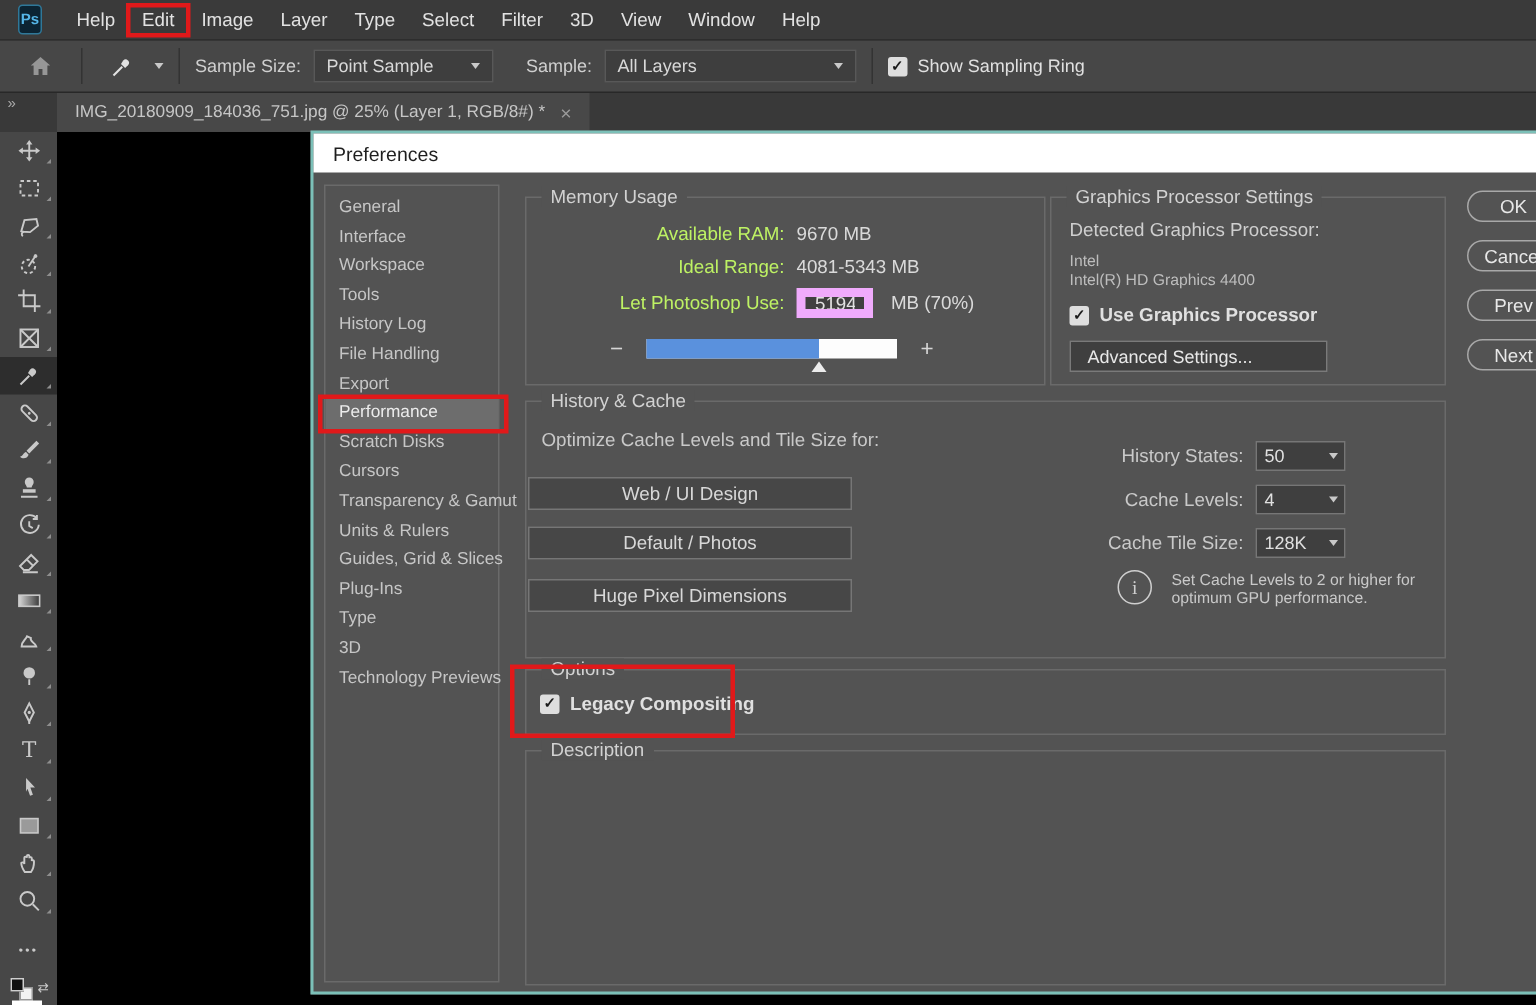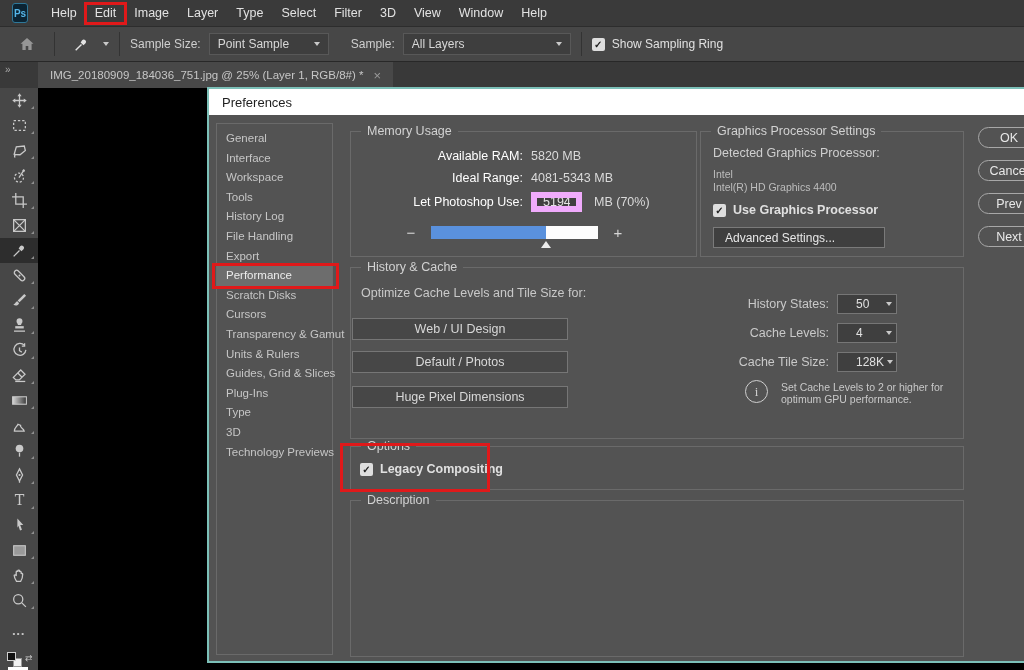--- a/index.html
+++ b/index.html
@@ -83,21 +83,21 @@
               font-size:11.5px; color:#c6c6c6; white-space:nowrap; }
   .nav-item.sel { background:#6d6d6d; color:#ececec; }
   .ann-perf { left:-5px; top:-3px; right:-7px; bottom:-3px; }
 
   .grp { position:absolute; border:1px solid #6a6a6a; }
   .grp-title { position:absolute; top:-8px; left:10px; background:#535353; padding:0 6px;
                font-size:12.5px; color:#d2d2d2; white-space:nowrap; }
 
   .grp-mem { left:141px; top:16px; width:347px; height:126px; }
   .mrow { display:flex; align-items:center; }
-  .mlabel { width:172px; text-align:right; margin-right:8px; color:#ffffff; flex:none; }
+  .mlabel { width:172px; text-align:right; margin-right:8px; color:#bef264; flex:none; }
   .mval { color:#dadada; }
   .mem-input { width:51px; height:20px; background:#404040; border:6px solid #f0abfc;
                color:#e2e2e2; font-size:12.5px; padding:0 6px;
                font-family:"Liberation Sans", sans-serif; }
   .slider-row { display:flex; align-items:center; margin-top:12px; }
   .minus, .plus { color:#d6d6d6; font-size:15px; width:16px; text-align:center; }
   .minus { margin-left:52px; }
   .track { position:relative; width:167px; height:13px; background:#fdfdfd; margin:0 12px; }
   .fill { position:absolute; left:0; top:0; bottom:0; background:#5a91dd; }
   .marker { position:absolute; top:15px; width:0; height:0;
@@ -120,21 +120,21 @@
 
   .grp-hist { left:141px; top:152px; width:614px; height:172px; }
   .opt-label { position:absolute; left:10px; top:18px; color:#c9c9c9; }
   .preset { position:absolute; left:1px; width:216px; height:22px; background:#474747;
             border:1px solid #767676; color:#d8d8d8; font-size:12.5px;
             display:flex; align-items:center; justify-content:center; }
   .hrow { position:absolute; right:66px; display:flex; align-items:center; }
   .hlabel { color:#c9c9c9; margin-right:8px; white-space:nowrap; }
   .pdrop { display:flex; align-items:center; width:60px; height:20px; background:#3f3f3f;
            border:1px solid #767676; color:#e0e0e0; font-size:12px; }
-  .pdrop .val { flex:1; padding-left:18px; }
+  .pdrop .val { flex:1; padding-left:5px; }
   .pdrop .chevbox { width:15px; display:flex; justify-content:center; }
   .info-icon { position:absolute; left:394px; top:112px; width:23px; height:23px;
                border:1.6px solid #cfcfcf; border-radius:50%; color:#cfcfcf;
                display:flex; align-items:center; justify-content:center; font-size:13px;
                font-family:"Liberation Serif", serif; }
   .info-text { position:absolute; left:430px; top:113px; font-size:10.5px; line-height:12px;
                color:#c9c9c9; }
 
   .grp-opt { left:141px; top:331px; width:614px; height:44px; }
   .opt-cb { position:absolute; left:9px; top:15px; display:flex; align-items:center; }
@@ -375,21 +375,21 @@
         <div class="nav-item">Plug-Ins</div>
         <div class="nav-item">Type</div>
         <div class="nav-item">3D</div>
         <div class="nav-item">Technology Previews</div>
       </div>
 
       <div class="grp grp-mem">
         <div class="grp-title">Memory Usage</div>
         <div class="mrow" style="margin-top:17px">
           <span class="mlabel">Available RAM:</span>
-          <span class="mval">5820 MB</span>
+          <span class="mval">9670 MB</span>
         </div>
         <div class="mrow" style="margin-top:8px">
           <span class="mlabel">Ideal Range:</span>
           <span class="mval">4081-5343 MB</span>
         </div>
         <div class="mrow" style="margin-top:7px">
           <span class="mlabel">Let Photoshop Use:</span>
           <input class="mem-input" value="5194" style="">
           <span class="mval" style="margin-left:12px">MB (70%)</span>
         </div>

